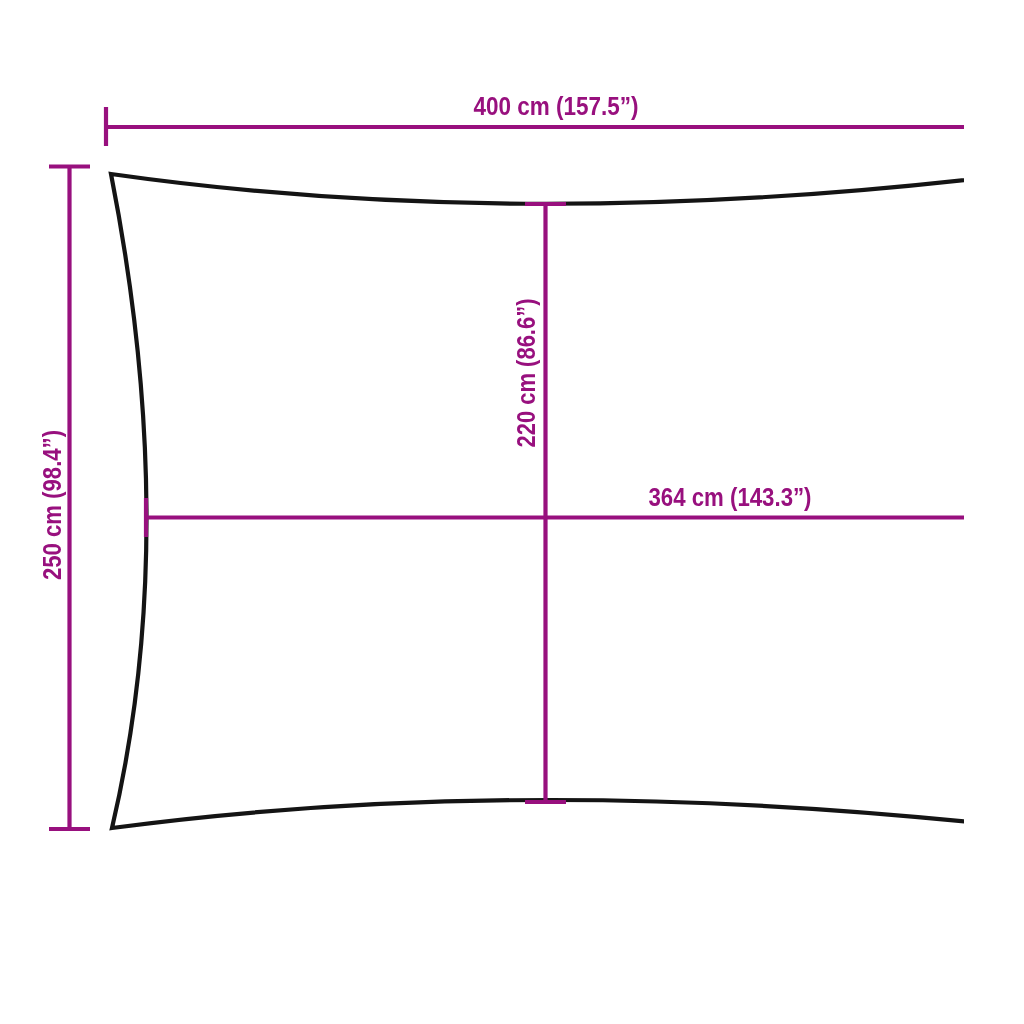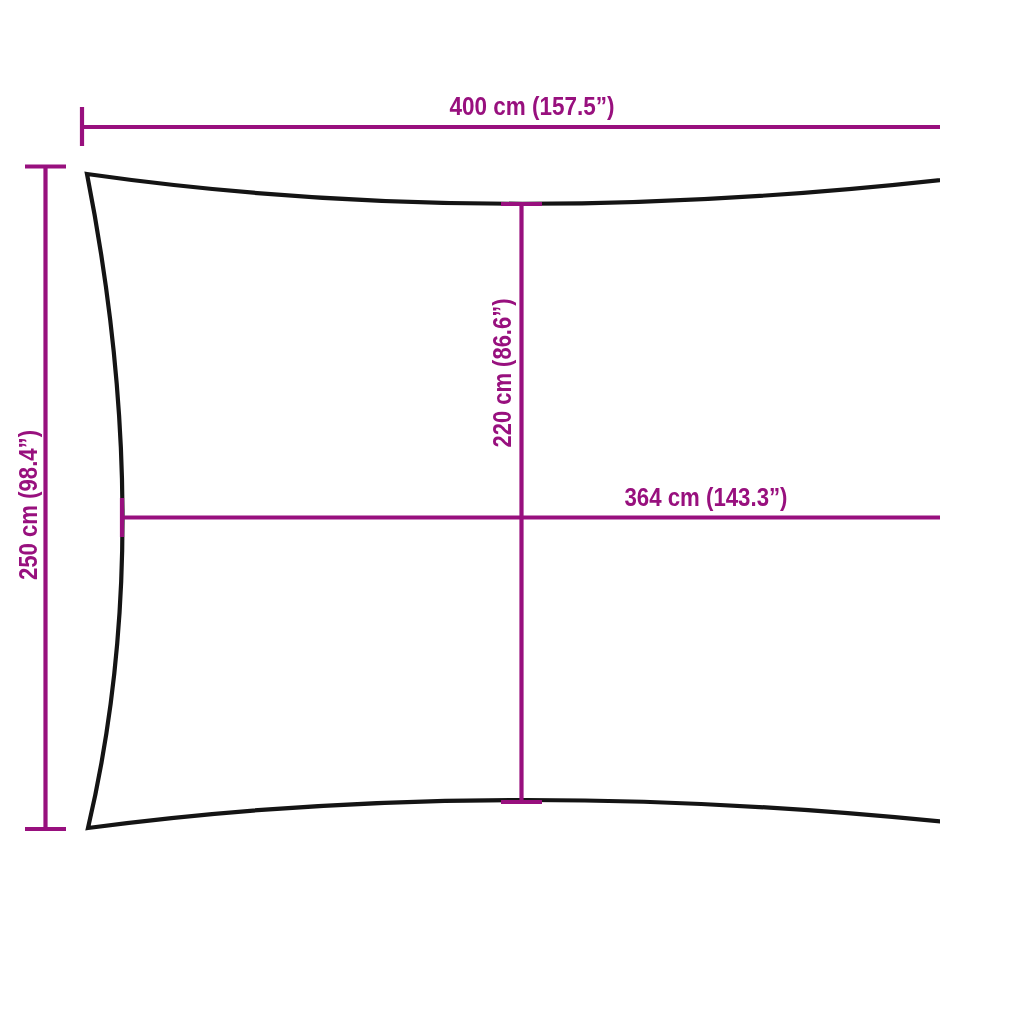--- a/index.html
+++ b/index.html
@@ -1,16 +1,16 @@
 <!DOCTYPE html>
 <html><head>
 <meta charset="utf-8">
 <style>
   html,body{margin:0;padding:0;background:#ffffff;}
-  .wrap{width:940px;height:1024px;position:relative;overflow:hidden;}
+  .wrap{width:940px;height:1024px;position:relative;overflow:hidden;margin-left:24px;}
   text{font-family:"Liberation Sans", sans-serif;font-weight:bold;fill:#98107E;}
 </style>
 </head>
 <body>
 <div class="wrap">
 <svg width="1024" height="1024" viewBox="0 0 1024 1024" xmlns="http://www.w3.org/2000/svg">
 
   <rect x="0" y="0" width="1024" height="1024" fill="#ffffff"></rect>
 
   <path d="M 87,174 Q 505.5,233.5 992,174 Q 920,533.5 992,827 Q 504,772.5 88,828 Q 157.5,532.5 87,174 Z" fill="#ffffff" stroke="#141414" stroke-width="4.2" stroke-linejoin="miter"></path>

